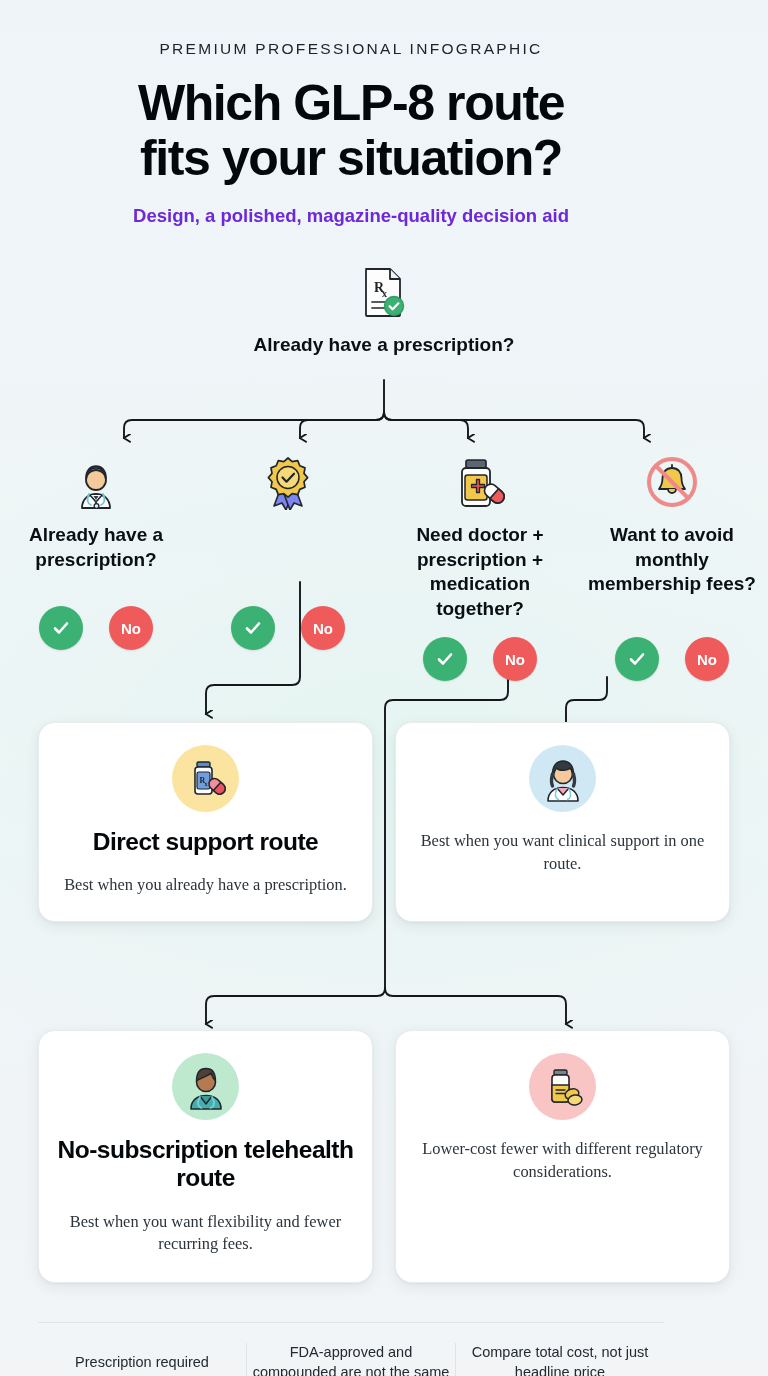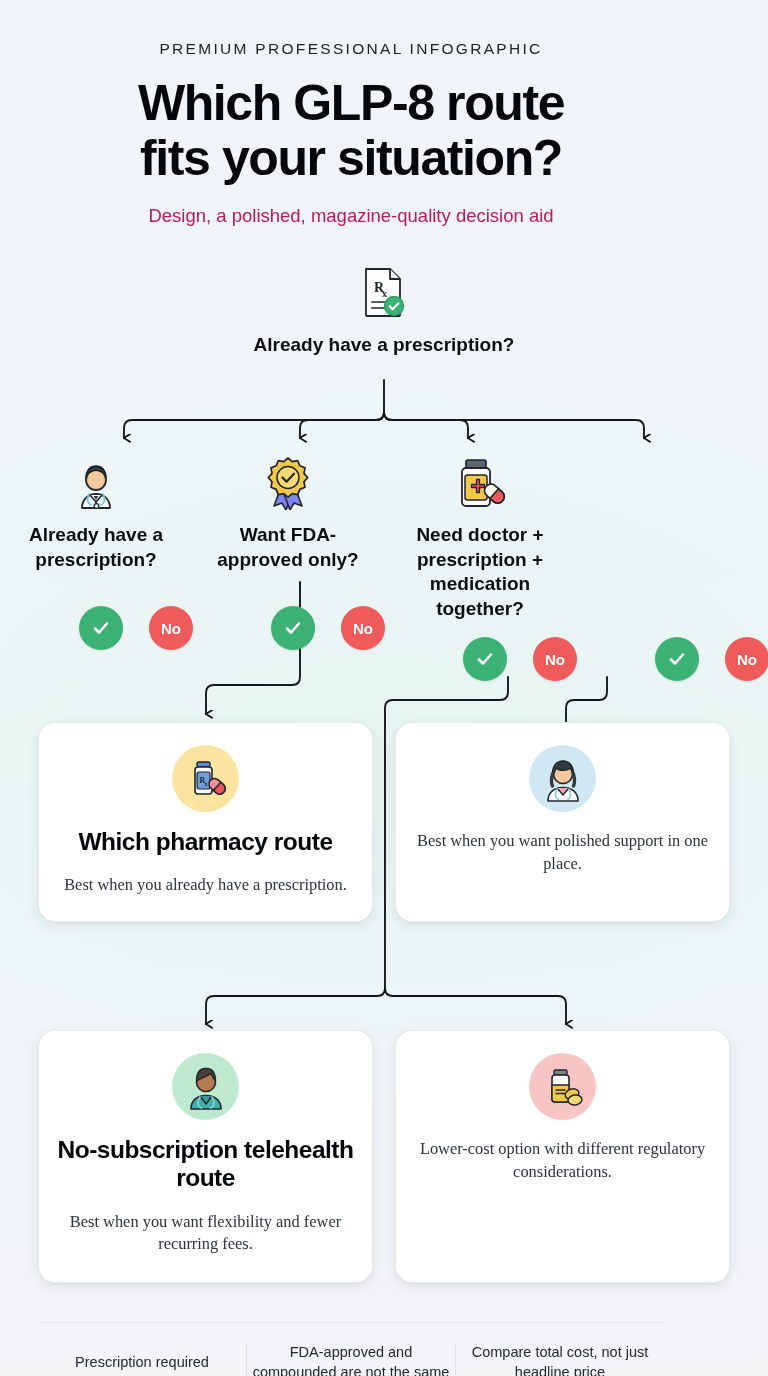--- a/index.html
+++ b/index.html
@@ -18,21 +18,21 @@
   .header { padding-top:40px; text-align:center; }
   .kicker {
     font-size:15.5px; letter-spacing:2.3px; font-weight:400;
     color:#1b2228; text-transform:uppercase;
   }
   .title {
     margin-top:18px; font-size:50px; line-height:1.09;
     font-weight:700; letter-spacing:-1.4px; color:#05080b;
   }
   .subtitle {
-    margin-top:20px; font-size:18.5px; color:#be185d; font-weight:400;
+    margin-top:20px; font-size:18.5px; color:#6d28d9; font-weight:700;
   }
 
   
   .flow { position:absolute; left:0; top:262px; width:768px; height:1040px; }
   .svg-layer { position:absolute; inset:0; width:768px; height:1040px; pointer-events:none; }
 
   .node-root {
     position:absolute; left:50%; transform:translateX(-50%);
     top:0; width:300px; text-align:center;
   }
@@ -42,21 +42,21 @@
   }
 
   .branches { position:absolute; top:190px; left:0; width:768px; display:flex; }
   .branch { width:192px; text-align:center; position:relative; }
   .branch .ficon { height:58px; display:flex; align-items:flex-end; justify-content:center; }
   .branch .qlabel {
     margin-top:13px; font-size:19px; font-weight:700; line-height:1.3;
     color:#0a0f14; padding:0 6px;
   }
 
-  .badges { position:absolute; width:192px; display:flex; justify-content:center; gap:26px;margin-left:40px; }
+  .badges { position:absolute; width:192px; display:flex; justify-content:center; gap:26px; }
   .badge {
     width:44px; height:44px; border-radius:50%;
     display:flex; align-items:center; justify-content:center;
     font-size:15px; font-weight:700; color:#fff;
     box-shadow:0 1px 2px rgba(0,0,0,.10);
   }
   .badge.yes { background:#3bb273; }
   .badge.no  { background:#ef5a5a; }
   .badge svg { display:block; }
 
@@ -175,40 +175,53 @@
       <div class="branch">
         <div class="ficon">
           <svg width="52" height="54" viewBox="0 0 52 54">
             <path d="M18,34 l-6,16 l8,-3 l4,7 l6,-16 z" fill="#7b86f0" stroke="#20262c" stroke-width="1.6" stroke-linejoin="round"></path>
             <path d="M34,34 l6,16 l-8,-3 l-4,7 l-6,-16 z" fill="#7b86f0" stroke="#20262c" stroke-width="1.6" stroke-linejoin="round"></path>
             <path d="M26,2 l4.2,3.6 l5.5,-1 l2.1,5.2 l5.2,2.1 l-1,5.5 l3.6,4.2 l-3.6,4.2 l1,5.5 l-5.2,2.1 l-2.1,5.2 l-5.5,-1 l-4.2,3.6 l-4.2,-3.6 l-5.5,1 l-2.1,-5.2 l-5.2,-2.1 l1,-5.5 l-3.6,-4.2 l3.6,-4.2 l-1,-5.5 l5.2,-2.1 l2.1,-5.2 l5.5,1 z" fill="#f2c84b" stroke="#20262c" stroke-width="1.7" stroke-linejoin="round"></path>
             <circle cx="26" cy="21.5" r="11" fill="#f7d978" stroke="#20262c" stroke-width="1.5"></circle>
             <path d="M20.5,21.5 l4,4.2 l7.5,-8" fill="none" stroke="#20262c" stroke-width="2.2" stroke-linecap="round" stroke-linejoin="round"></path>
           </svg>
         </div>
-        <div class="qlabel">Want FDA-approved only?</div>
       </div>
 
       <div class="branch">
         <div class="ficon">
           <svg width="56" height="54" viewBox="0 0 56 54">
             <rect x="14" y="4" width="20" height="8" rx="2" fill="#5c6670" stroke="#20262c" stroke-width="1.7"></rect>
             <rect x="10" y="12" width="28" height="38" rx="4" fill="#fdfdfd" stroke="#20262c" stroke-width="1.8"></rect>
             <rect x="13" y="19" width="22" height="25" rx="2.5" fill="#f2c84b" stroke="#20262c" stroke-width="1.5"></rect>
             <path d="M24,25 h0" stroke="none"></path>
             <path d="M21.5,28.5 h5 v-5 h3 v5 h5 v3 h-5 v5 h-3 v-5 h-5 z" transform="translate(-2,0)" fill="#e4534b" stroke="#20262c" stroke-width="1.3" stroke-linejoin="round"></path>
             <g transform="rotate(42 42 38)">
               <rect x="31" y="31" width="22" height="13" rx="6.5" fill="#fff" stroke="#20262c" stroke-width="1.7"></rect>
               <path d="M42,31 h4.5 a6.5,6.5 0 0 1 0,13 H42 z" fill="#ef5a5a" stroke="#20262c" stroke-width="1.7"></path>
             </g>
           </svg>
         </div>
         <div class="qlabel">Need doctor + prescription + medication together?</div>
       </div>
 
+      <div class="branch">
+        <div class="ficon">
+          <svg width="54" height="54" viewBox="0 0 54 54">
+            <g transform="translate(0,2)">
+              <path d="M27,10 c-6,0 -9.5,4.2 -9.5,10 c0,6.5 -2,9 -3.5,11 h26 c-1.5,-2 -3.5,-4.5 -3.5,-11 c0,-5.8 -3.5,-10 -9.5,-10 z" fill="#f2c84b" stroke="#20262c" stroke-width="1.8" stroke-linejoin="round"></path>
+              <path d="M23,31 a4,4 0 0 0 8,0" fill="#f2c84b" stroke="#20262c" stroke-width="1.8"></path>
+              <path d="M27,7 v3" stroke="#20262c" stroke-width="1.8" stroke-linecap="round"></path>
+            </g>
+            <circle cx="27" cy="26" r="23" fill="none" stroke="#ef8a8a" stroke-width="4"></circle>
+            <path d="M11,10 L43,42" stroke="#ef8a8a" stroke-width="4" stroke-linecap="round"></path>
+          </svg>
+        </div>
+        <div class="qlabel">Want to avoid monthly membership fees?</div>
+      </div>
     </div>
 
     <div class="badges" style="left:0;top:344px;">
       <div class="badge yes">
         <svg width="22" height="22" viewBox="0 0 22 22">
           <path d="M5,11.5 l4,4 l8,-9" fill="none" stroke="#fff" stroke-width="2.6" stroke-linecap="round" stroke-linejoin="round"></path>
         </svg>
       </div>
       <div class="badge no">No</div>
     </div>
@@ -249,38 +262,38 @@
             <rect x="11" y="10" width="17" height="27" rx="3" fill="#fdfdfd" stroke="#20262c" stroke-width="1.6"></rect>
             <rect x="13" y="15" width="13" height="17" rx="1.8" fill="#6f9ede" stroke="#20262c" stroke-width="1.2"></rect>
             <text x="15.5" y="26" font-family="Liberation Serif, serif" font-size="8" font-weight="700" fill="#1b2228">R</text>
             <text x="20.5" y="29" font-family="Liberation Serif, serif" font-size="6" font-weight="700" fill="#1b2228">x</text>
             <g transform="rotate(42 32 29)">
               <rect x="24" y="23" width="18" height="11" rx="5.5" fill="#f28d9a" stroke="#20262c" stroke-width="1.5"></rect>
               <path d="M33,23 h3.5 a5.5,5.5 0 0 1 0,11 H33 z" fill="#e8545f" stroke="#20262c" stroke-width="1.5"></path>
             </g>
           </svg>
         </div>
-        <div class="ctitle">Which pharmacy route</div>
+        <div class="ctitle">Direct support route</div>
         <div class="cdesc">Best when you already have a prescription.</div>
       </div>
 
       <div class="card">
         <div class="cicon-wrap" style="background:#cfe8f4;">
           <svg width="46" height="46" viewBox="0 0 46 46">
             <path d="M8,45 c0,-9 6.5,-13.5 15,-13.5 c8.5,0 15,4.5 15,13.5 z" fill="#fff" stroke="#20262c" stroke-width="1.6" stroke-linejoin="round"></path>
             <path d="M17,32 l6,7 l6,-7" fill="#f4a7b9" stroke="#20262c" stroke-width="1.4" stroke-linejoin="round"></path>
             <circle cx="23" cy="18" r="9.5" fill="#f5c99b" stroke="#20262c" stroke-width="1.6"></circle>
             <path d="M12.5,21 c-1,-12 5,-16 10.5,-16 c5.5,0 11.5,4 10.5,16 c0,0 -2,-7 -3,-9 c-3,3 -12,3 -14,0 c-1.5,2.5 -4,9 -4,9 z" fill="#333a42" stroke="#20262c" stroke-width="1.4" stroke-linejoin="round"></path>
             <path d="M12.5,18 c-1.5,6 -1,10 0,12" fill="none" stroke="#333a42" stroke-width="3.4" stroke-linecap="round"></path>
             <path d="M33.5,18 c1.5,6 1,10 0,12" fill="none" stroke="#333a42" stroke-width="3.4" stroke-linecap="round"></path>
             <path d="M17,33 c-3,5.5 -1.5,9.5 1.5,10.5" fill="none" stroke="#7fcdd8" stroke-width="1.6" stroke-linecap="round"></path>
             <path d="M29,33 c3,5.5 1.5,9.5 -1.5,10.5" fill="none" stroke="#7fcdd8" stroke-width="1.6" stroke-linecap="round"></path>
           </svg>
         </div>
-        <div class="cdesc">Best when you want polished support in one place.</div>
+        <div class="cdesc">Best when you want clinical support in one route.</div>
       </div>
     </div>
 
     <div class="cards-row bottom">
 
       <div class="card">
         <div class="cicon-wrap" style="background:#bfe9cf;">
           <svg width="46" height="46" viewBox="0 0 46 46">
             <path d="M8,45 c0,-9 6.5,-13.5 15,-13.5 c8.5,0 15,4.5 15,13.5 z" fill="#44b0ad" stroke="#20262c" stroke-width="1.6" stroke-linejoin="round"></path>
             <path d="M17,32 l6,8 l6,-8" fill="#3a9c99" stroke="#20262c" stroke-width="1.4" stroke-linejoin="round"></path>
@@ -301,21 +314,21 @@
             <rect x="11" y="10" width="17" height="27" rx="3" fill="#fdfdfd" stroke="#20262c" stroke-width="1.6"></rect>
             <path d="M11,20 h17 v14 a3,3 0 0 1 -3,3 h-11 a3,3 0 0 1 -3,-3 z" fill="#f2c84b" stroke="#20262c" stroke-width="1.4"></path>
             <g stroke="#20262c" stroke-width="1.3" stroke-linecap="round">
               <path d="M15,25 h9"></path>
                 <path d="M15,28.5 h9"></path>
             </g>
             <ellipse cx="31" cy="29" rx="7" ry="5" fill="#f2c84b" stroke="#20262c" stroke-width="1.5" transform="rotate(-18 31 29)"></ellipse>
             <ellipse cx="34" cy="35" rx="7" ry="5" fill="#f7d978" stroke="#20262c" stroke-width="1.5" transform="rotate(-8 34 35)"></ellipse>
           </svg>
         </div>
-        <div class="cdesc">Lower-cost option with different regulatory considerations.</div>
+        <div class="cdesc">Lower-cost fewer with different regulatory considerations.</div>
       </div>
     </div>
   </div>
 
   <div class="footer">
     <div class="foot-item">Prescription required</div>
     <div class="foot-div"></div>
     <div class="foot-item">FDA-approved and compounded are not the same</div>
     <div class="foot-div"></div>
     <div class="foot-item">Compare total cost, not just headline price</div>

